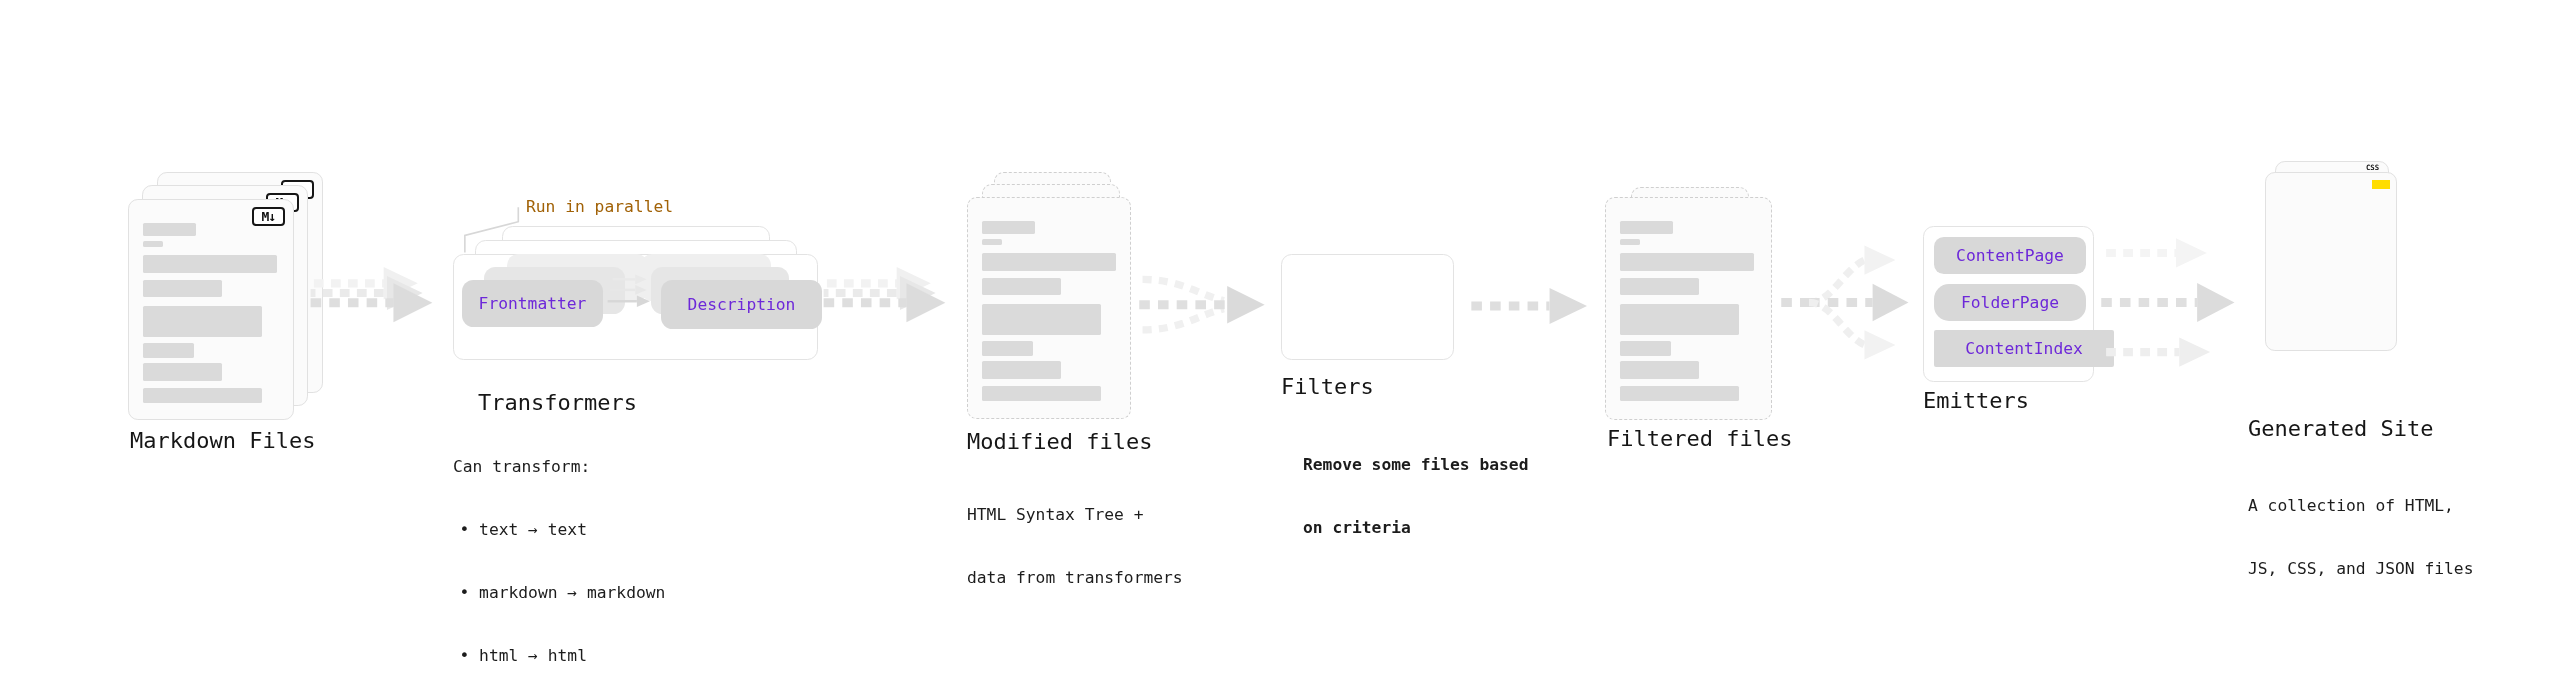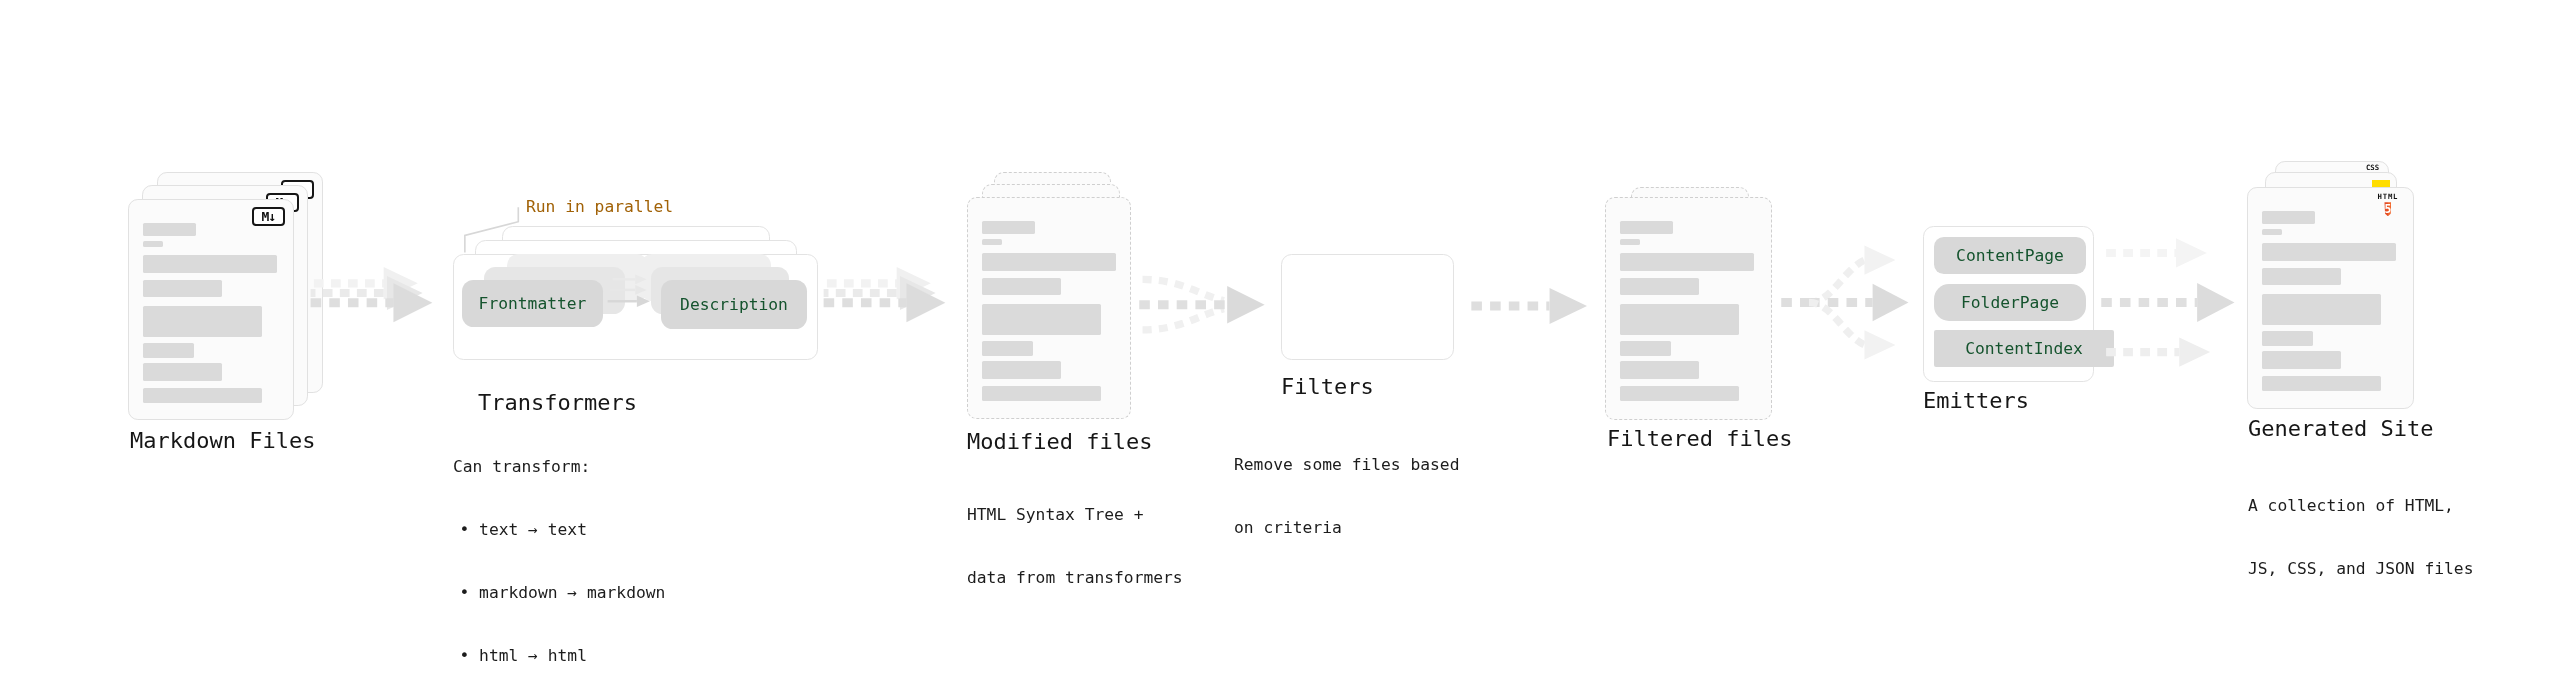--- a/index.html
+++ b/index.html
@@ -54,49 +54,49 @@
   
   .frame { position:absolute; background:#ffffff; border:1.6px solid #e3e3e3; border-radius:10.6px; }
   .t-frame3 { left:502px; top:226px; width:268px; height:107px; }
   .t-frame2 { left:475px; top:240px; width:322px; height:107px; }
   .t-frame1 { left:453px; top:254px; width:365px; height:106px; }
   .filters-frame  { left:1281px; top:254px; width:173px; height:106px; }
   .emitters-frame { left:1923px; top:226px; width:171px; height:156px; }
 
   
   .pill { position:absolute; background:#d8d8d8; border-radius:11.4px; display:flex; align-items:center;
-          justify-content:center; font-size:16.3px; color:#14532d; }
+          justify-content:center; font-size:16.3px; color:#6d28d9; }
   .pill.ghost2 { background:#e6e6e6; }
   .pill.ghost3 { background:#efefef; }
   .fm-g3 { left:507px; top:254px; width:141px; height:47px; }
   .fm-g2 { left:484px; top:267px; width:141px; height:47px; }
   .fm-p  { left:462px; top:280px; width:141px; height:47px; }
   .de-g3 { left:641px; top:254px; width:130px; height:47px; }
   .de-g2 { left:651px; top:267px; width:138px; height:47px; }
-  .de-p  { left:661px; top:280px; width:146px; height:49px; }
+  .de-p  { left:661px; top:280px; width:161px; height:49px; }
   .filterdrafts-p { left:1292px; top:279px; width:152px; height:50px; }
   .em-p1 { left:1934px; top:237px; width:152px; height:37px; border-radius:9.8px; }
   .em-p2 { left:1934px; top:284px; width:152px; height:37px; border-radius:15px; }
   .em-p3 { left:1934px; top:330px; width:180px; height:37px; border-radius:2px; }
 
   
   .stage-label { position:absolute; font-size:22px; line-height:24.4px; color:#161616; white-space:pre; }
   .lbl-markdown  { left:130px;  top:429px; }
   .lbl-transformers { left:478px; top:375px;margin-top:16px; }
   .lbl-modified  { left:967px; top:430px; }
   .lbl-filters   { left:1281px; top:375px; }
   .lbl-filtered  { left:1607px; top:427px; }
   .lbl-emitters  { left:1923px; top:389px; }
   .lbl-generated { left:2248px; top:417px; }
 
   .stage-caption { position:absolute; font-size:16.3px; line-height:21px; color:#1c1c1c; white-space:pre; }
   .cap-transformers { left:453px;  top:414px; }
   .cap-transformers .bullet { padding-left:6.5px; }
   .cap-modified  { left:967px; top:462px; }
-  .cap-filters   { left:1234px; top:412px; }
+  .cap-filters   { left:1303px; top:412px;font-weight:bold; }
   .cap-emitters  { left:1923px; top:428px; }
   .cap-generated { left:2248px; top:453px; }
 
   .note { position:absolute; left:526px; top:197px; font-size:16.3px; color:#a16207; white-space:pre; }
 
   svg.flow { position:absolute; overflow:visible; }
   .svg-a1 { left:309px;  top:262px; }
   .svg-a2 { left:822px; top:262px; }
   .svg-a3 { left:1136px; top:268px; }
   .svg-a4 { left:1468px; top:284px; }
@@ -257,34 +257,20 @@
 
   <div class="card gen-c3">
     <div class="css-badge">
       <span class="css-word">CSS</span>
       <span class="css-bar"></span>
     </div>
   </div>
   <div class="card gen-c2">
     <div class="js-badge"></div>
   </div>
-  <div class="card gen-c1 doc-lines">
-    <div class="html-badge">
-      <span class="html-word">HTML</span>
-      <span class="shield">5</span>
-    </div>
-  <div class="ln ln1"></div>
-      <div class="ln ln2"></div>
-      <div class="ln ln3"></div>
-      <div class="ln ln4"></div>
-      <div class="ln ln5"></div>
-      <div class="ln ln6"></div>
-      <div class="ln ln7"></div>
-      <div class="ln ln8"></div>
-    </div>
   <div class="stage-label lbl-generated">Generated Site</div>
   <div class="stage-caption cap-generated">
     <div>A collection of HTML,</div>
     <div>JS, CSS, and JSON files</div>
   </div>
 
 </div>
 
 
 </body></html>

